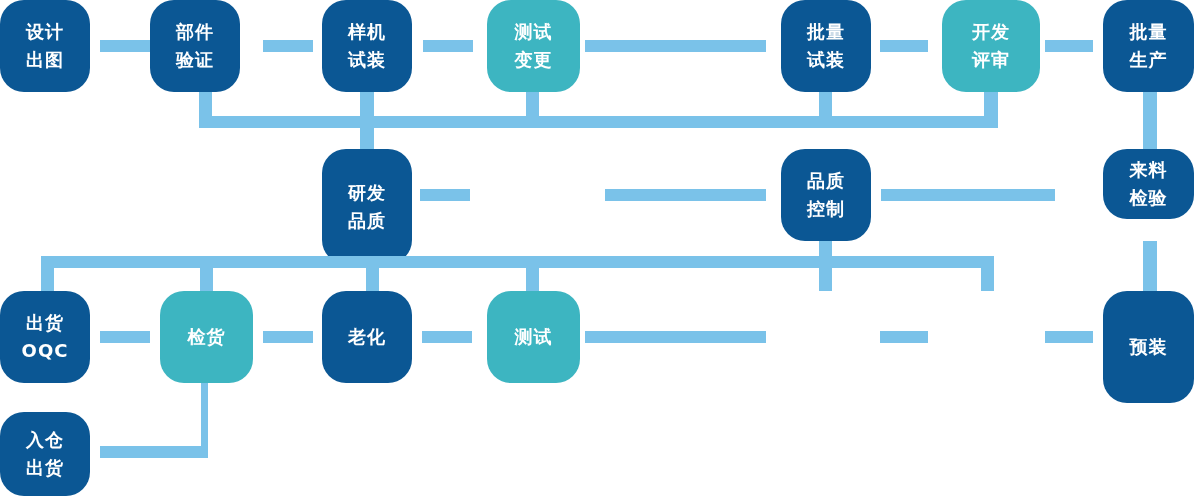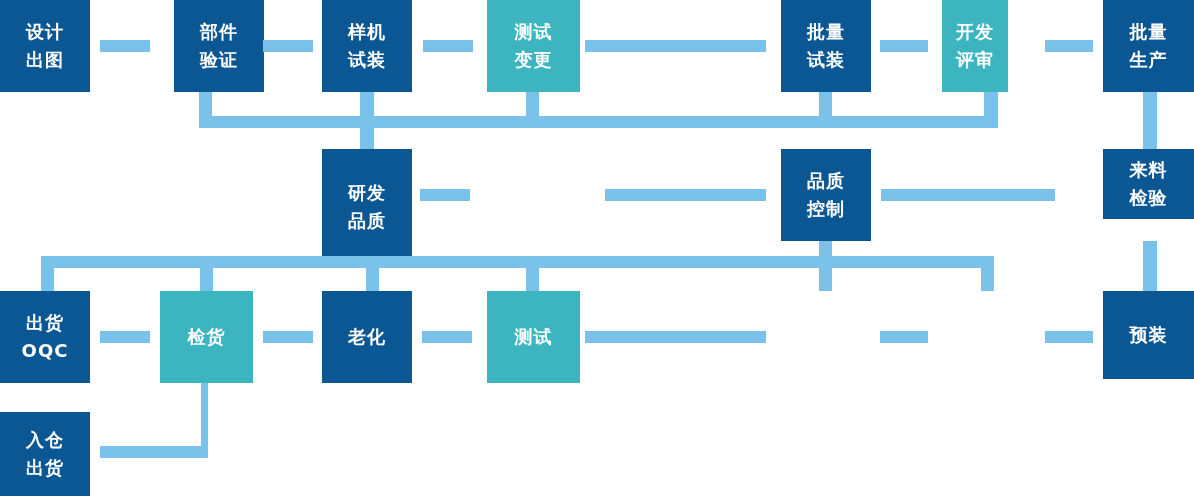--- a/index.html
+++ b/index.html
@@ -24,58 +24,59 @@
     align-items:center;
     justify-content:center;
     text-align:center;
     color:var(--text);
     font-size:18px;
     line-height:28px;
     font-weight:600;
     letter-spacing:1px;
     white-space:pre-line;
     box-sizing:border-box;
+    border-radius:24px;
   }
   .node.dark{background:var(--dark);}
   .node.teal{background:var(--teal);}
   .conn{position:absolute;background:var(--light);}
 </style>
 </head>
 <body>
 
 <div class="canvas">
 
   <div class="node dark" style="left:0px;top:0px;width:90px;height:92px">设计
 出图</div>
-  <div class="node dark" style="left:174px;top:0px;width:90px;height:92px">部件
+  <div class="node dark" style="left:150px;top:0px;width:90px;height:92px">部件
 验证</div>
   <div class="node dark" style="left:322px;top:0px;width:90px;height:92px">样机
 试装</div>
   <div class="node teal" style="left:487px;top:0px;width:93px;height:92px">测试
 变更</div>
   <div class="node dark" style="left:781px;top:0px;width:90px;height:92px">批量
 试装</div>
-  <div class="node teal" style="left:942px;top:0px;width:66px;height:92px">开发
+  <div class="node teal" style="left:942px;top:0px;width:98px;height:92px">开发
 评审</div>
   <div class="node dark" style="left:1103px;top:0px;width:91px;height:92px">批量
 生产</div>
 
   <div class="node dark" style="left:322px;top:149px;width:90px;height:115px">研发
 品质</div>
   <div class="node dark" style="left:781px;top:149px;width:90px;height:92px">品质
 控制</div>
   <div class="node dark" style="left:1103px;top:149px;width:91px;height:70px">来料
 检验</div>
 
   <div class="node dark" style="left:0px;top:291px;width:90px;height:92px">出货
 OQC</div>
   <div class="node dark" style="left:322px;top:291px;width:90px;height:92px">老化</div>
   <div class="node teal" style="left:160px;top:291px;width:93px;height:92px">检货</div>
   <div class="node teal" style="left:487px;top:291px;width:93px;height:92px">测试</div>
-  <div class="node dark" style="left:1103px;top:291px;width:91px;height:88px">预装</div>
+  <div class="node dark" style="left:1103px;top:291px;width:91px;height:112px">预装</div>
 
   <div class="node dark" style="left:0px;top:412px;width:90px;height:84px">入仓
 出货</div>
 
   <div class="conn" style="left:100px;top:40px;width:50px;height:12px"></div>
   <div class="conn" style="left:263px;top:40px;width:50px;height:12px"></div>
   <div class="conn" style="left:423px;top:40px;width:50px;height:12px"></div>
   <div class="conn" style="left:585px;top:40px;width:181px;height:12px"></div>
   <div class="conn" style="left:880px;top:40px;width:48px;height:12px"></div>
   <div class="conn" style="left:1045px;top:40px;width:48px;height:12px"></div>

